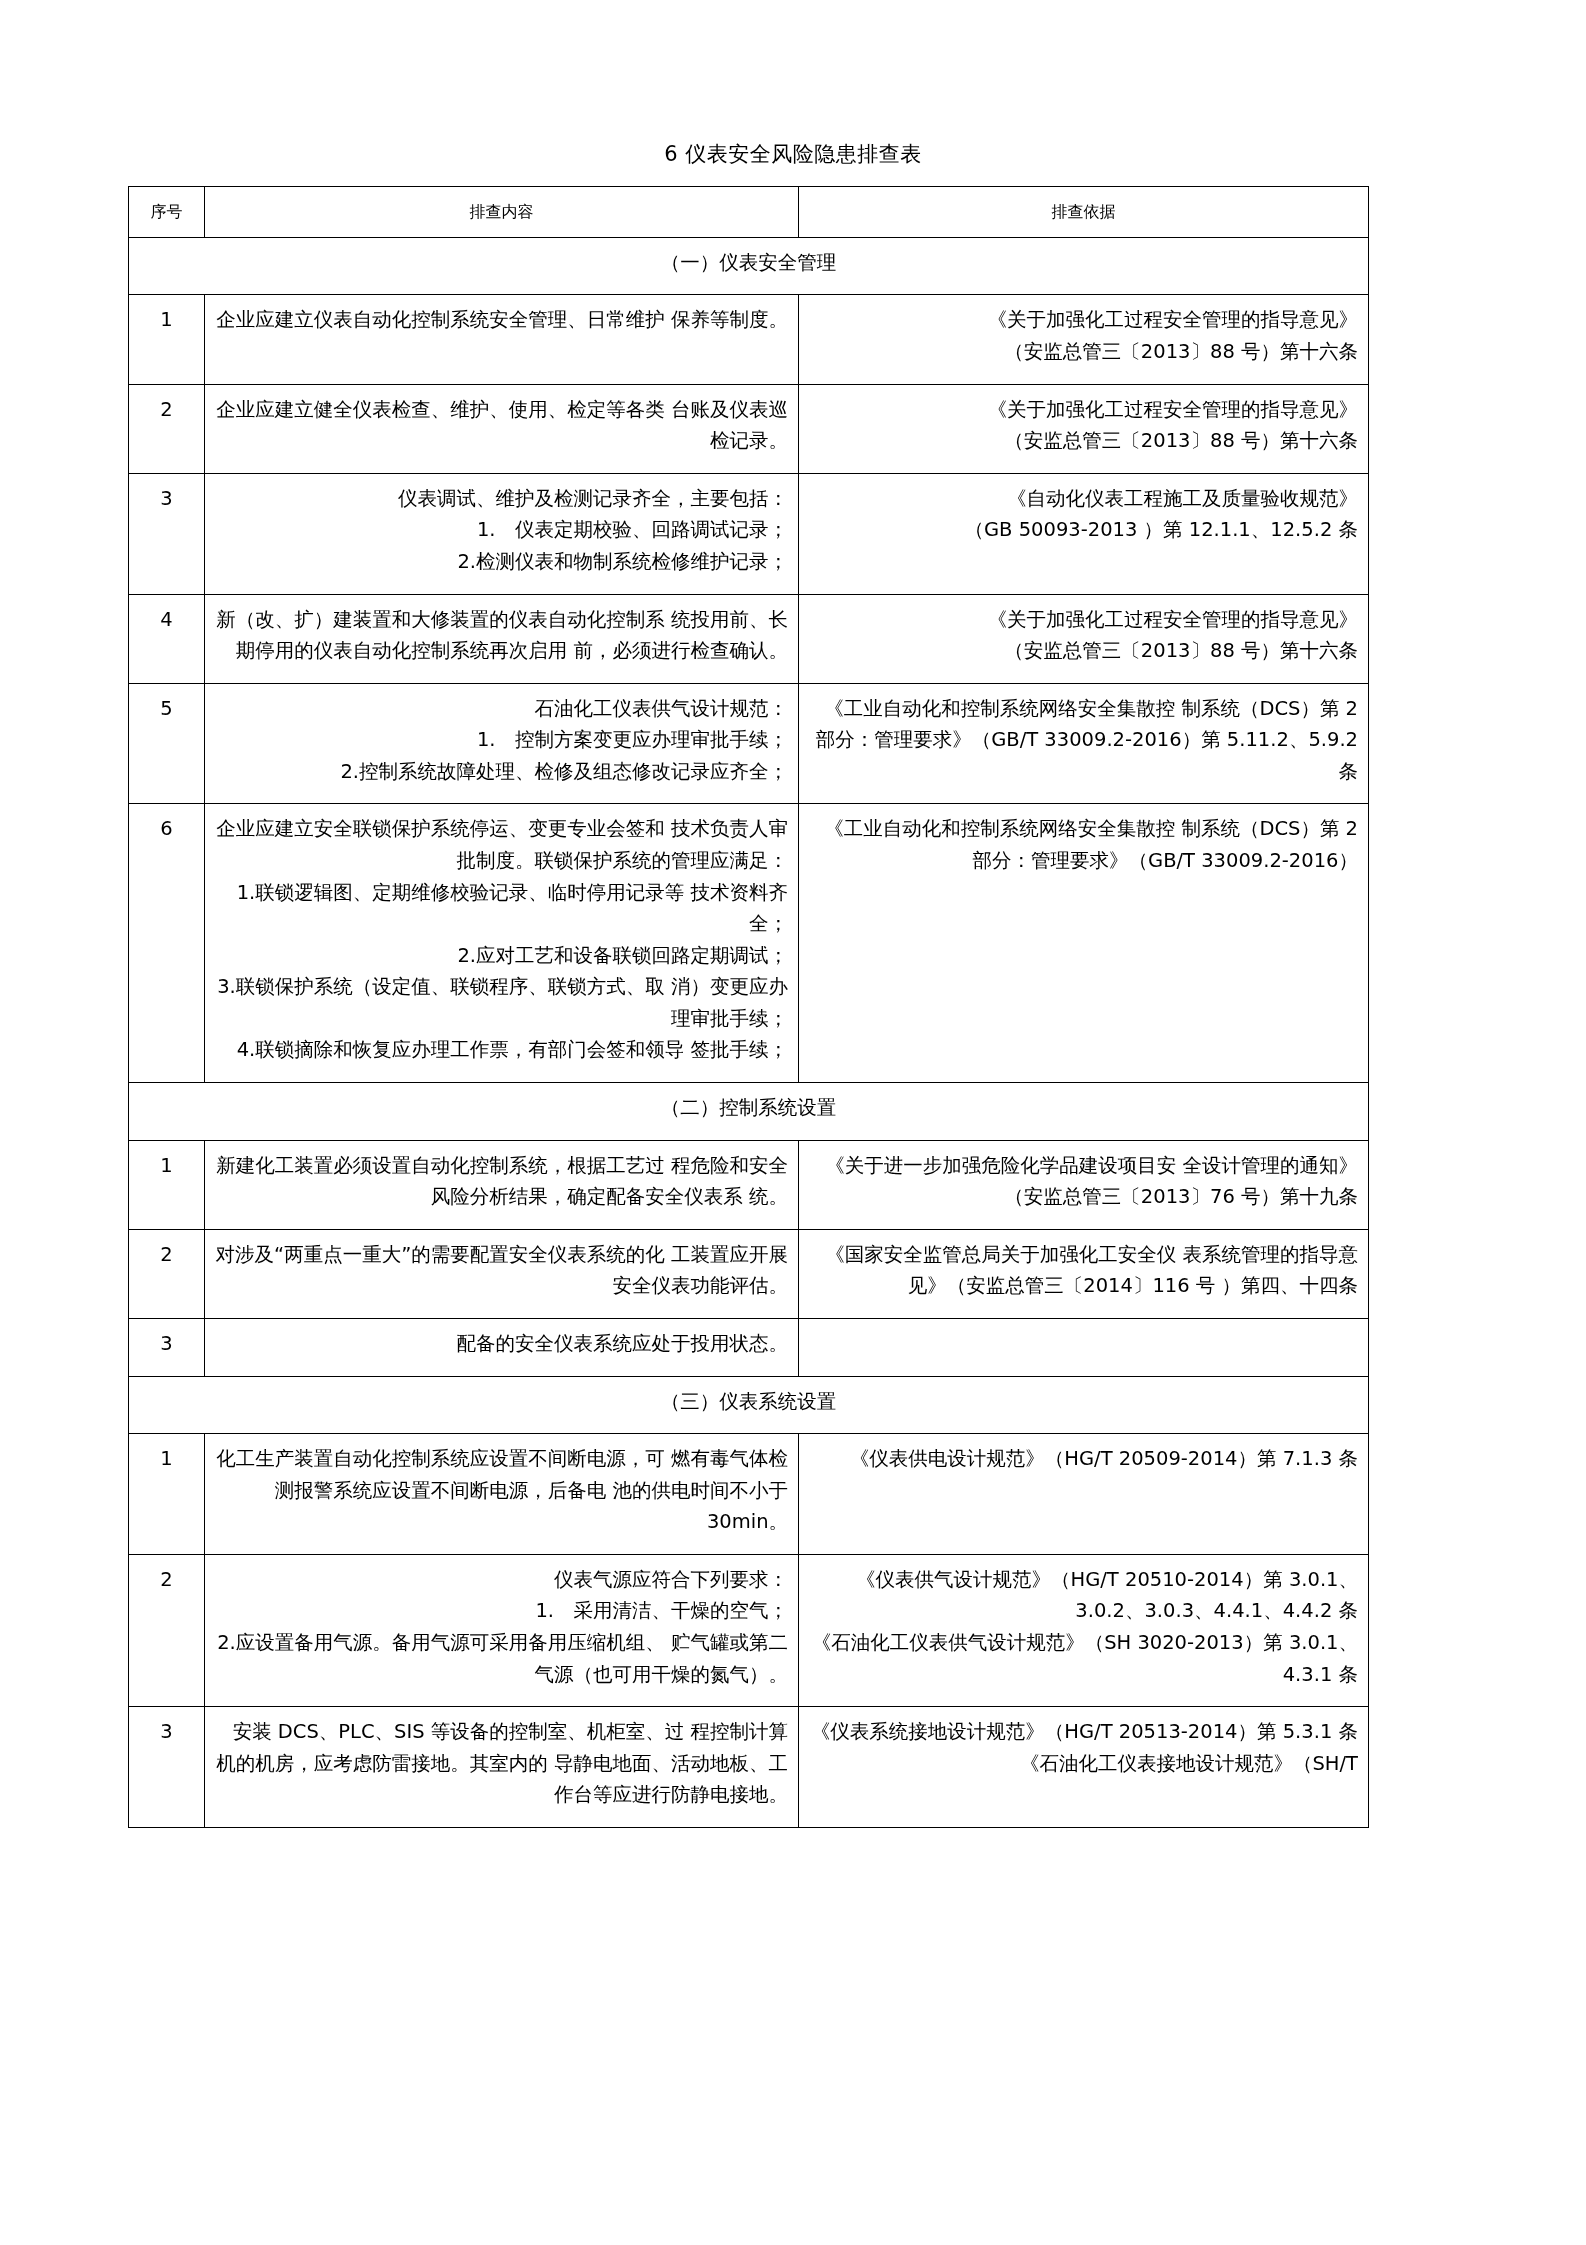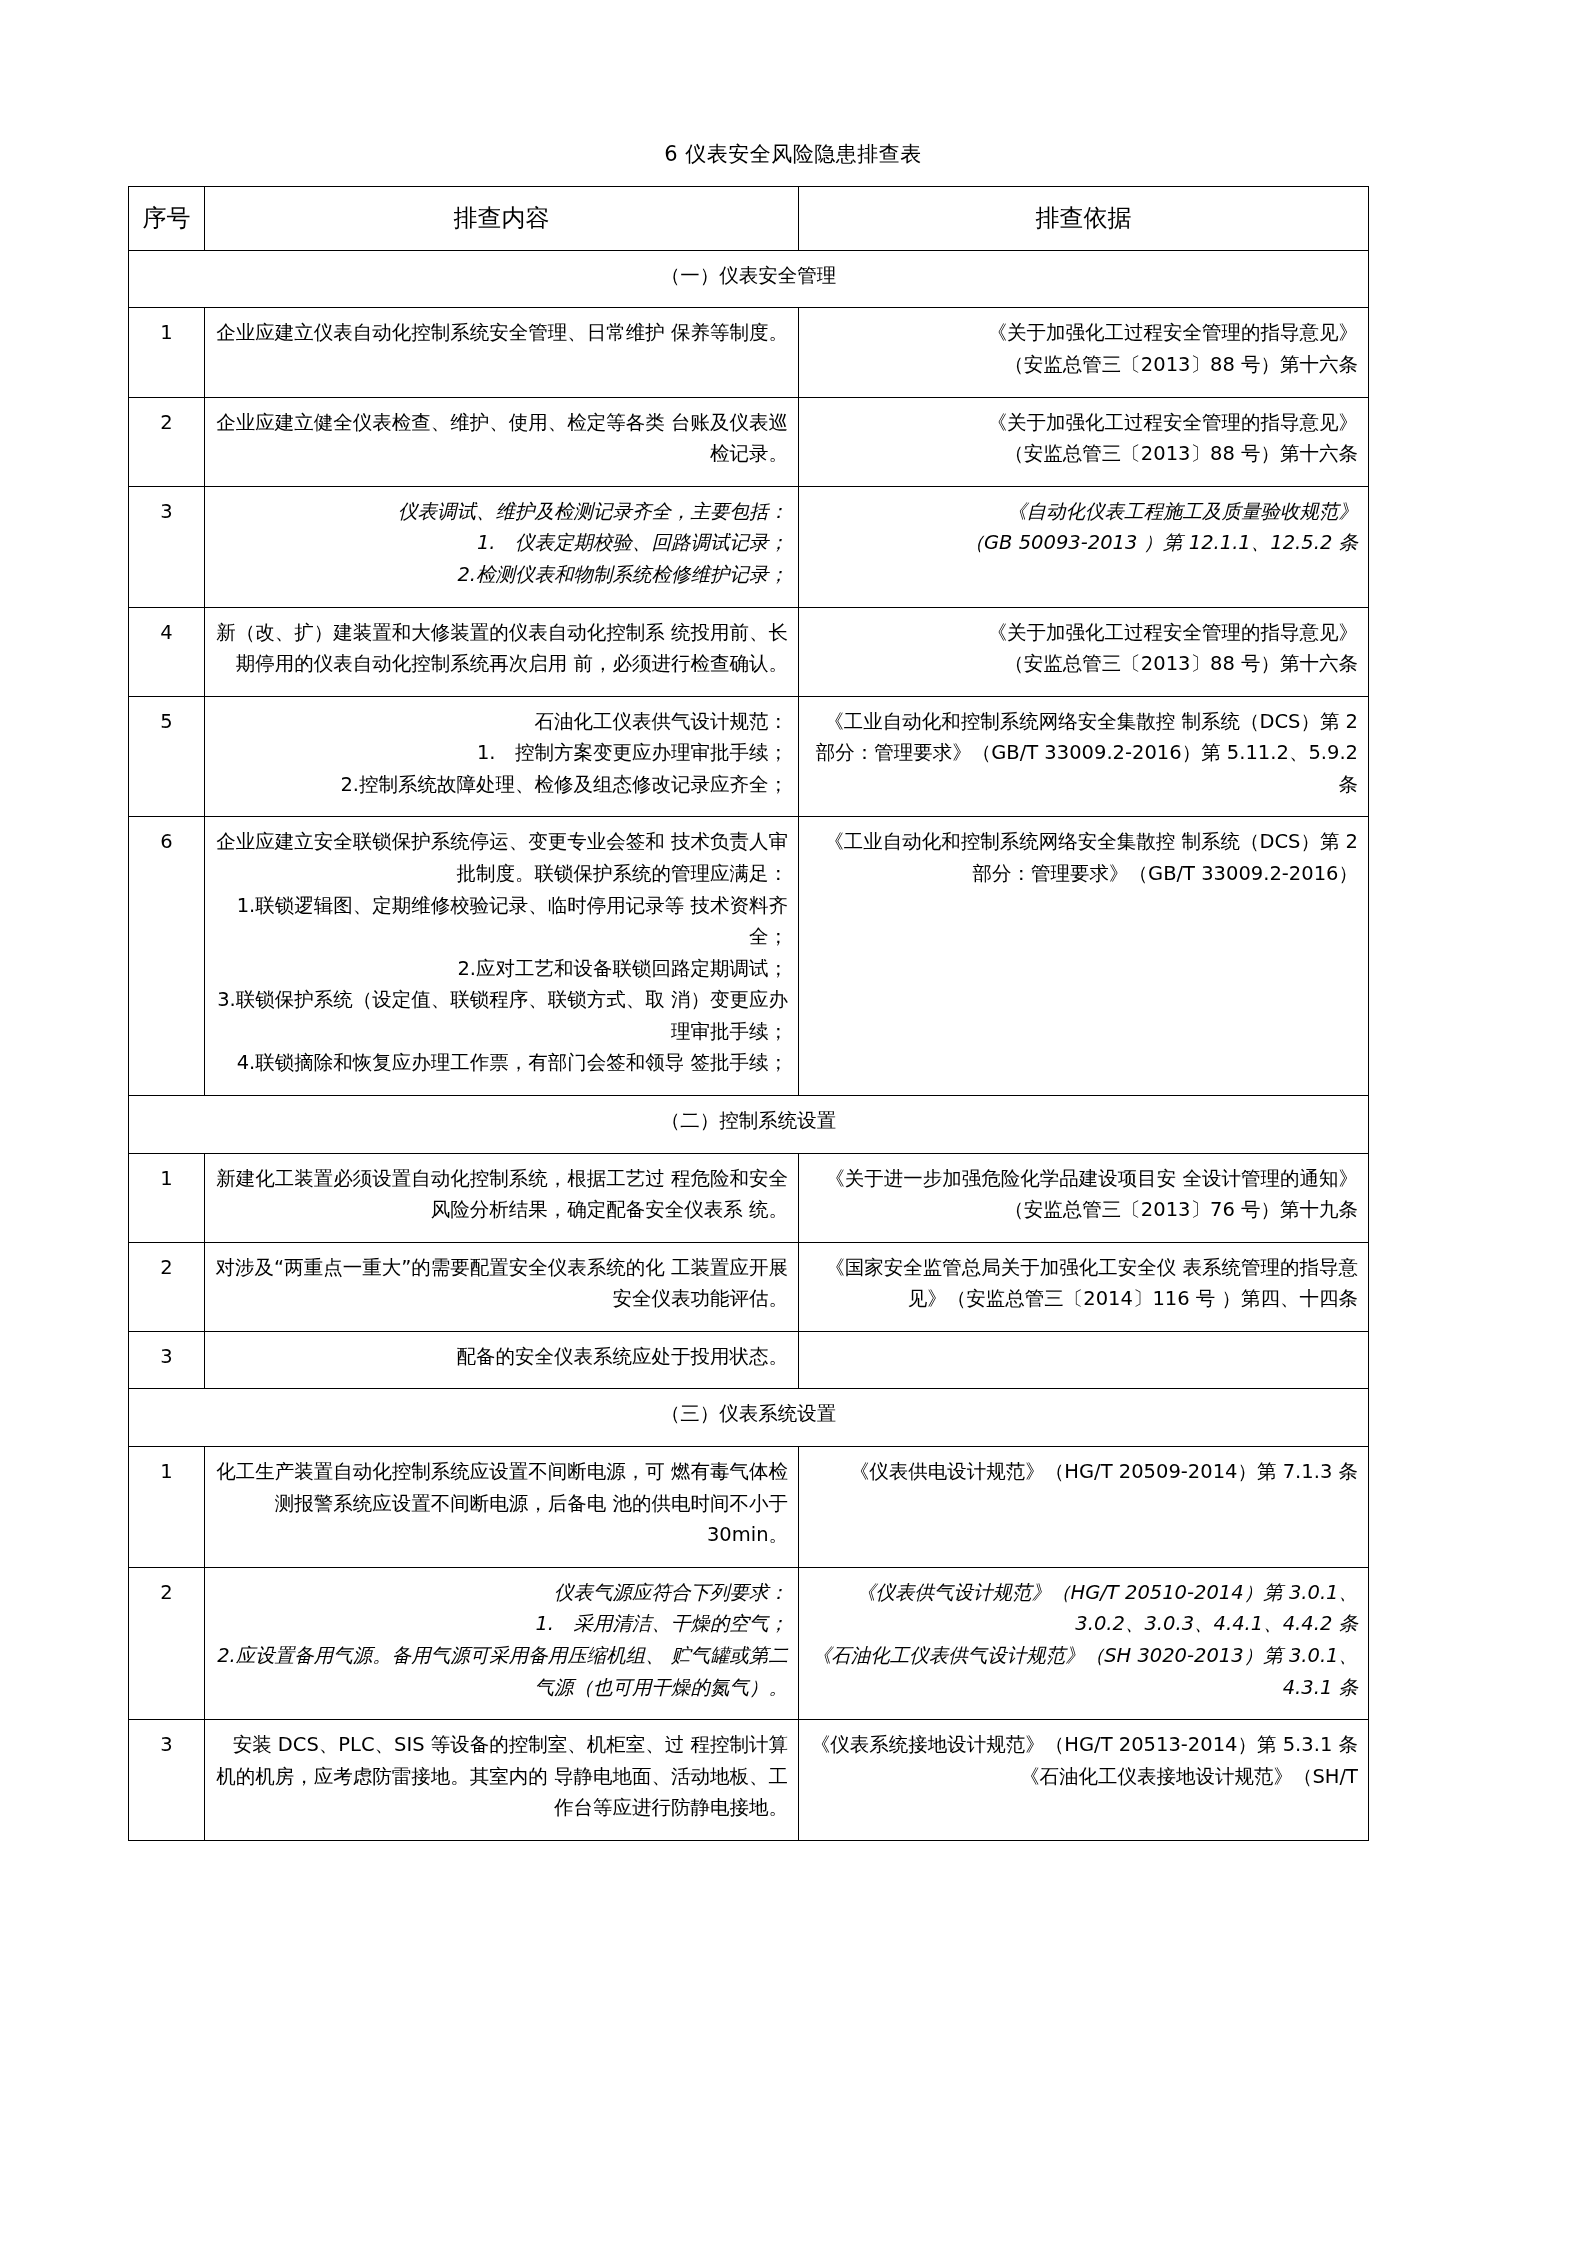--- a/index.html
+++ b/index.html
@@ -41,41 +41,41 @@
     vertical-align: top;
     padding: 9px 10px 16px 10px;
     font-size: 19.5px;
     line-height: 1.62;
   }
   table.checklist thead th {
     text-align: center;
     vertical-align: middle;
     font-weight: normal;
     padding: 12px 10px;
-    font-size: 24px;
+    font-size: 16px;
   }
   td.num {
     text-align: center;
     vertical-align: middle;
     font-size: 19.5px;
   }
   td.section {
     text-align: center;
     font-size: 20px;
     padding: 12px 10px 13px 10px;
   }
   td.item, td.basis {
     text-align: right;
   }
   .line { display: block; }
   .clip {
     
     overflow: hidden;
   }
-  .clip-2 { max-height: 133px; font-style: italic; }
+  .clip-2 { max-height: 133px; }
   .clip-3 { max-height: 104px; }
 </style>
 </head>
 <body>
 
 <div class="page">
 
   <div class="doc-title">6 仪表安全风险隐患排查表</div>
 
   <table class="checklist">

